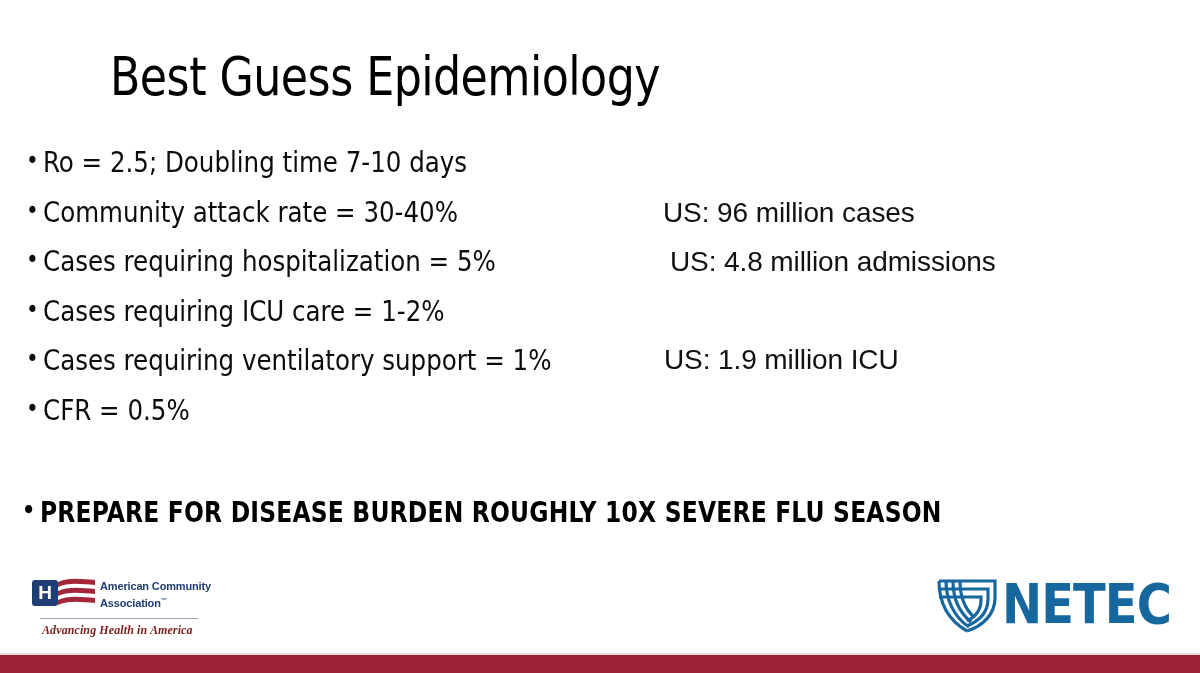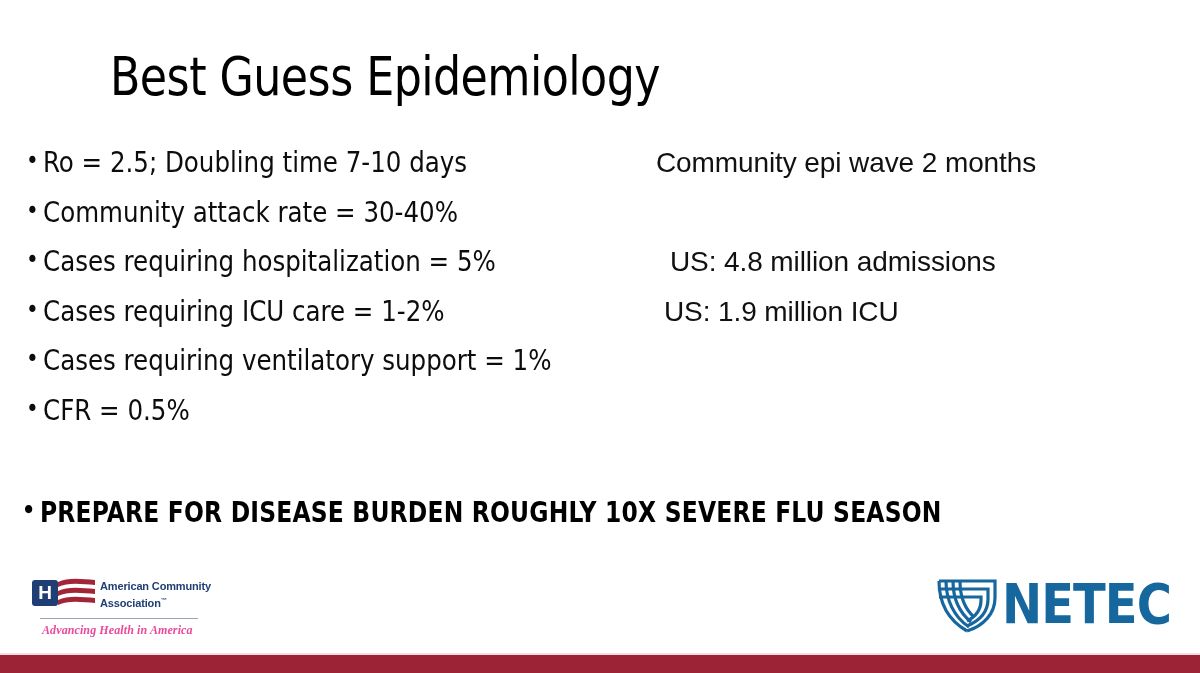--- a/index.html
+++ b/index.html
@@ -172,21 +172,21 @@
   }
   .aha-tagline {
     position: absolute;
     left: 10px;
     top: 46px;
     font-family: "Liberation Serif", serif;
     font-style: italic;
     font-weight: bold;
     font-size: 12px;
     line-height: 16px;
-    color: #ec4899;
+    color: #7f1d1d;
     letter-spacing: 0.1px;
   }
 
   
   .netec-logo {
     position: absolute;
     left: 936px;
     top: 574px;
     width: 246px;
     height: 62px;
@@ -238,44 +238,44 @@
 
   <div class="slide-title">Best Guess Epidemiology</div>
 
   <div class="body-area">
 
     <div class="row">
       <div class="left-cell">
         <span class="bullet">•</span>
         <span class="ltext">Ro = 2.5; Doubling time 7-10 days</span>
       </div>
-      <div class="right-cell" style="left:656px;">Community epi wave 2 months</div>
     </div>
 
     <div class="row">
       <div class="left-cell">
         <span class="bullet">•</span>
         <span class="ltext">Community attack rate = 30-40%</span>
       </div>
+      <div class="right-cell" style="left:663px;">US: 96 million cases</div>
     </div>
 
     <div class="row">
       <div class="left-cell">
         <span class="bullet">•</span>
         <span class="ltext">Cases requiring hospitalization = 5%</span>
       </div>
       <div class="right-cell" style="left:664px;margin-left:6px;">US: 4.8 million admissions</div>
     </div>
 
     <div class="row">
       <div class="left-cell">
         <span class="bullet">•</span>
         <span class="ltext">Cases requiring ICU care = 1-2%</span>
       </div>
-      <div class="right-cell" style="left:664px;">US: 1.9 million ICU</div>
+      <div class="right-cell" style="left:664px;margin-top:48px;">US: 1.9 million ICU</div>
     </div>
 
     <div class="row">
       <div class="left-cell">
         <span class="bullet">•</span>
         <span class="ltext">Cases requiring ventilatory support = 1%</span>
       </div>
     </div>
 
     <div class="row">

